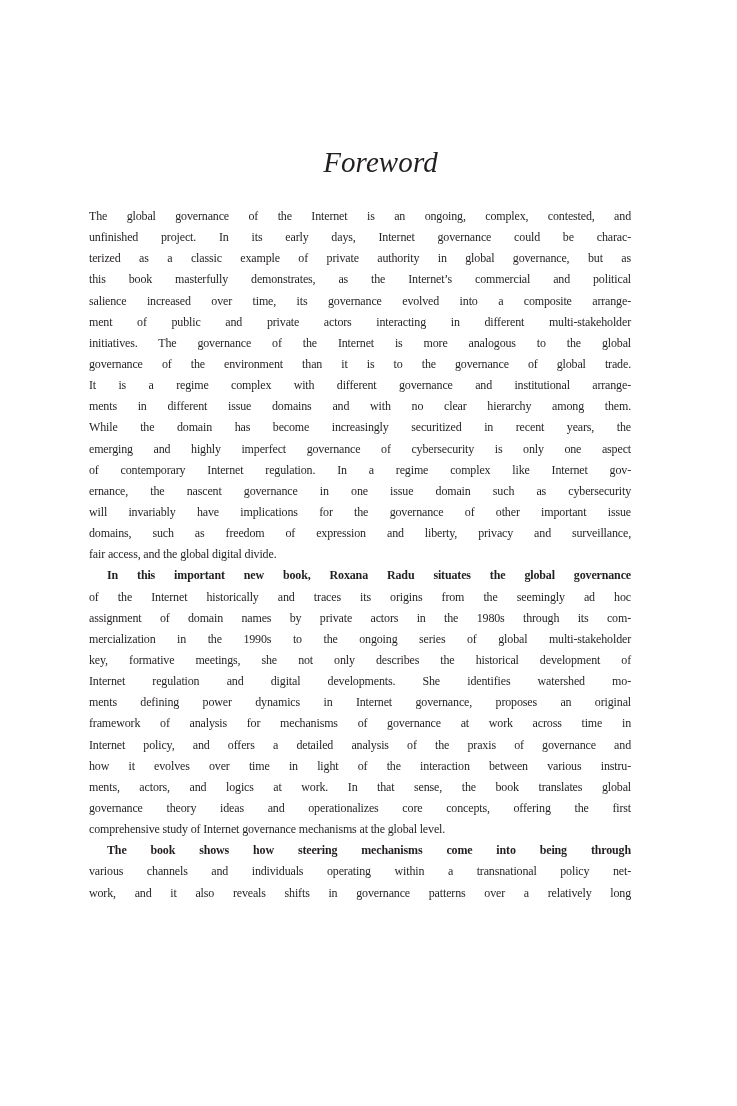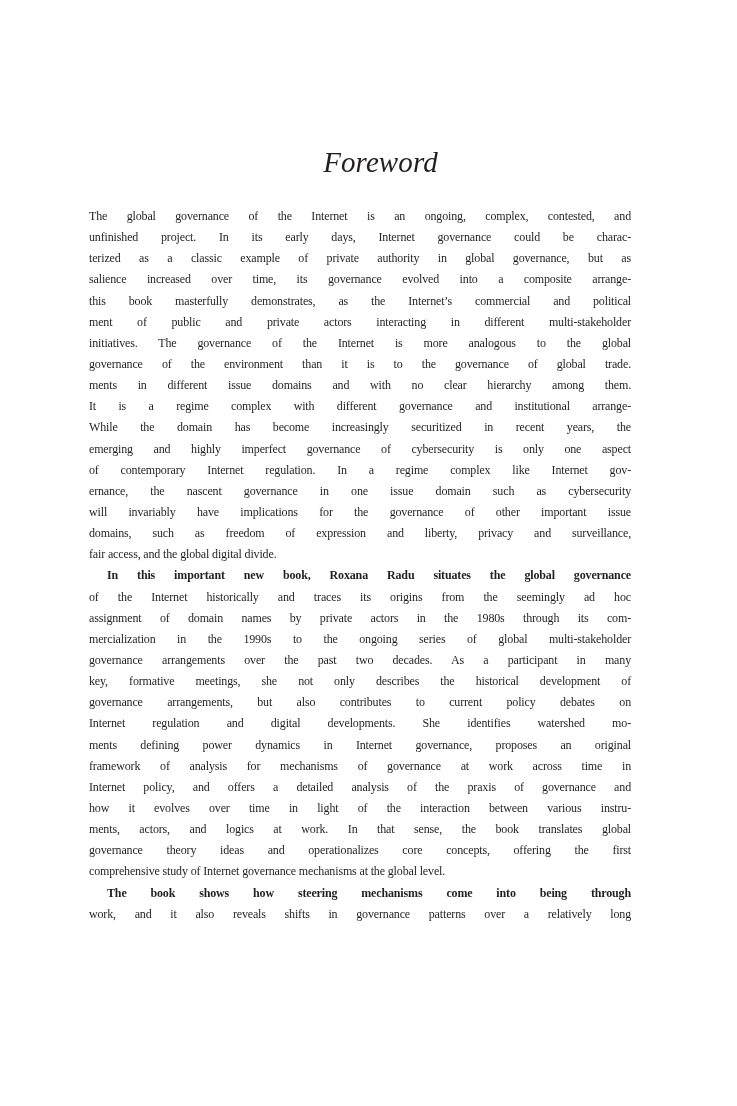--- a/index.html
+++ b/index.html
@@ -64,52 +64,51 @@
 
 <div class="page">
   <h1 class="title">Foreword</h1>
 
   <div class="body-text">
 
     <div>
       <span class="line">The global governance of the Internet is an ongoing, complex, contested, and</span>
       <span class="line">unfinished project. In its early days, Internet governance could be charac-</span>
       <span class="line">terized as a classic example of private authority in global governance, but as</span>
+      <span class="line">this book masterfully demonstrates, as the Internet’s commercial and political</span>
       <span class="line">salience increased over time, its governance evolved into a composite arrange-</span>
-      <span class="line">this book masterfully demonstrates, as the Internet’s commercial and political</span>
       <span class="line">ment of public and private actors interacting in different multi-stakeholder</span>
       <span class="line">initiatives. The governance of the Internet is more analogous to the global</span>
       <span class="line">governance of the environment than it is to the governance of global trade.</span>
+      <span class="line">It is a regime complex with different governance and institutional arrange-</span>
       <span class="line">ments in different issue domains and with no clear hierarchy among them.</span>
-      <span class="line">It is a regime complex with different governance and institutional arrange-</span>
       <span class="line">While the domain has become increasingly securitized in recent years, the</span>
       <span class="line">emerging and highly imperfect governance of cybersecurity is only one aspect</span>
       <span class="line">of contemporary Internet regulation. In a regime complex like Internet gov-</span>
       <span class="line">ernance, the nascent governance in one issue domain such as cybersecurity</span>
       <span class="line">will invariably have implications for the governance of other important issue</span>
       <span class="line">domains, such as freedom of expression and liberty, privacy and surveillance,</span>
       <span class="line last">fair access, and the global digital divide.</span>
     </div>
 
     <div>
       <span class="line indent">In this important new book, Roxana Radu situates the global governance</span>
       <span class="line">of the Internet historically and traces its origins from the seemingly ad hoc</span>
       <span class="line">assignment of domain names by private actors in the 1980s through its com-</span>
       <span class="line">mercialization in the 1990s to the ongoing series of global multi-stakeholder</span>
-      <span class="line">governance arrangements over the past two decades. As a participant in many</span>
       <span class="line">key, formative meetings, she not only describes the historical development of</span>
-      <span class="line">governance arrangements, but also contributes to current policy debates on</span>
       <span class="line">Internet regulation and digital developments. She identifies watershed mo-</span>
       <span class="line">ments defining power dynamics in Internet governance, proposes an original</span>
       <span class="line">framework of analysis for mechanisms of governance at work across time in</span>
       <span class="line">Internet policy, and offers a detailed analysis of the praxis of governance and</span>
       <span class="line">how it evolves over time in light of the interaction between various instru-</span>
       <span class="line">ments, actors, and logics at work. In that sense, the book translates global</span>
       <span class="line">governance theory ideas and operationalizes core concepts, offering the first</span>
       <span class="line last">comprehensive study of Internet governance mechanisms at the global level.</span>
     </div>
 
     <div>
       <span class="line indent">The book shows how steering mechanisms come into being through</span>
+      <span class="line">various channels and individuals operating within a transnational policy net-</span>
       <span class="line">work, and it also reveals shifts in governance patterns over a relatively long</span>
     </div>
   </div>
 </div>
 
 </body></html>

